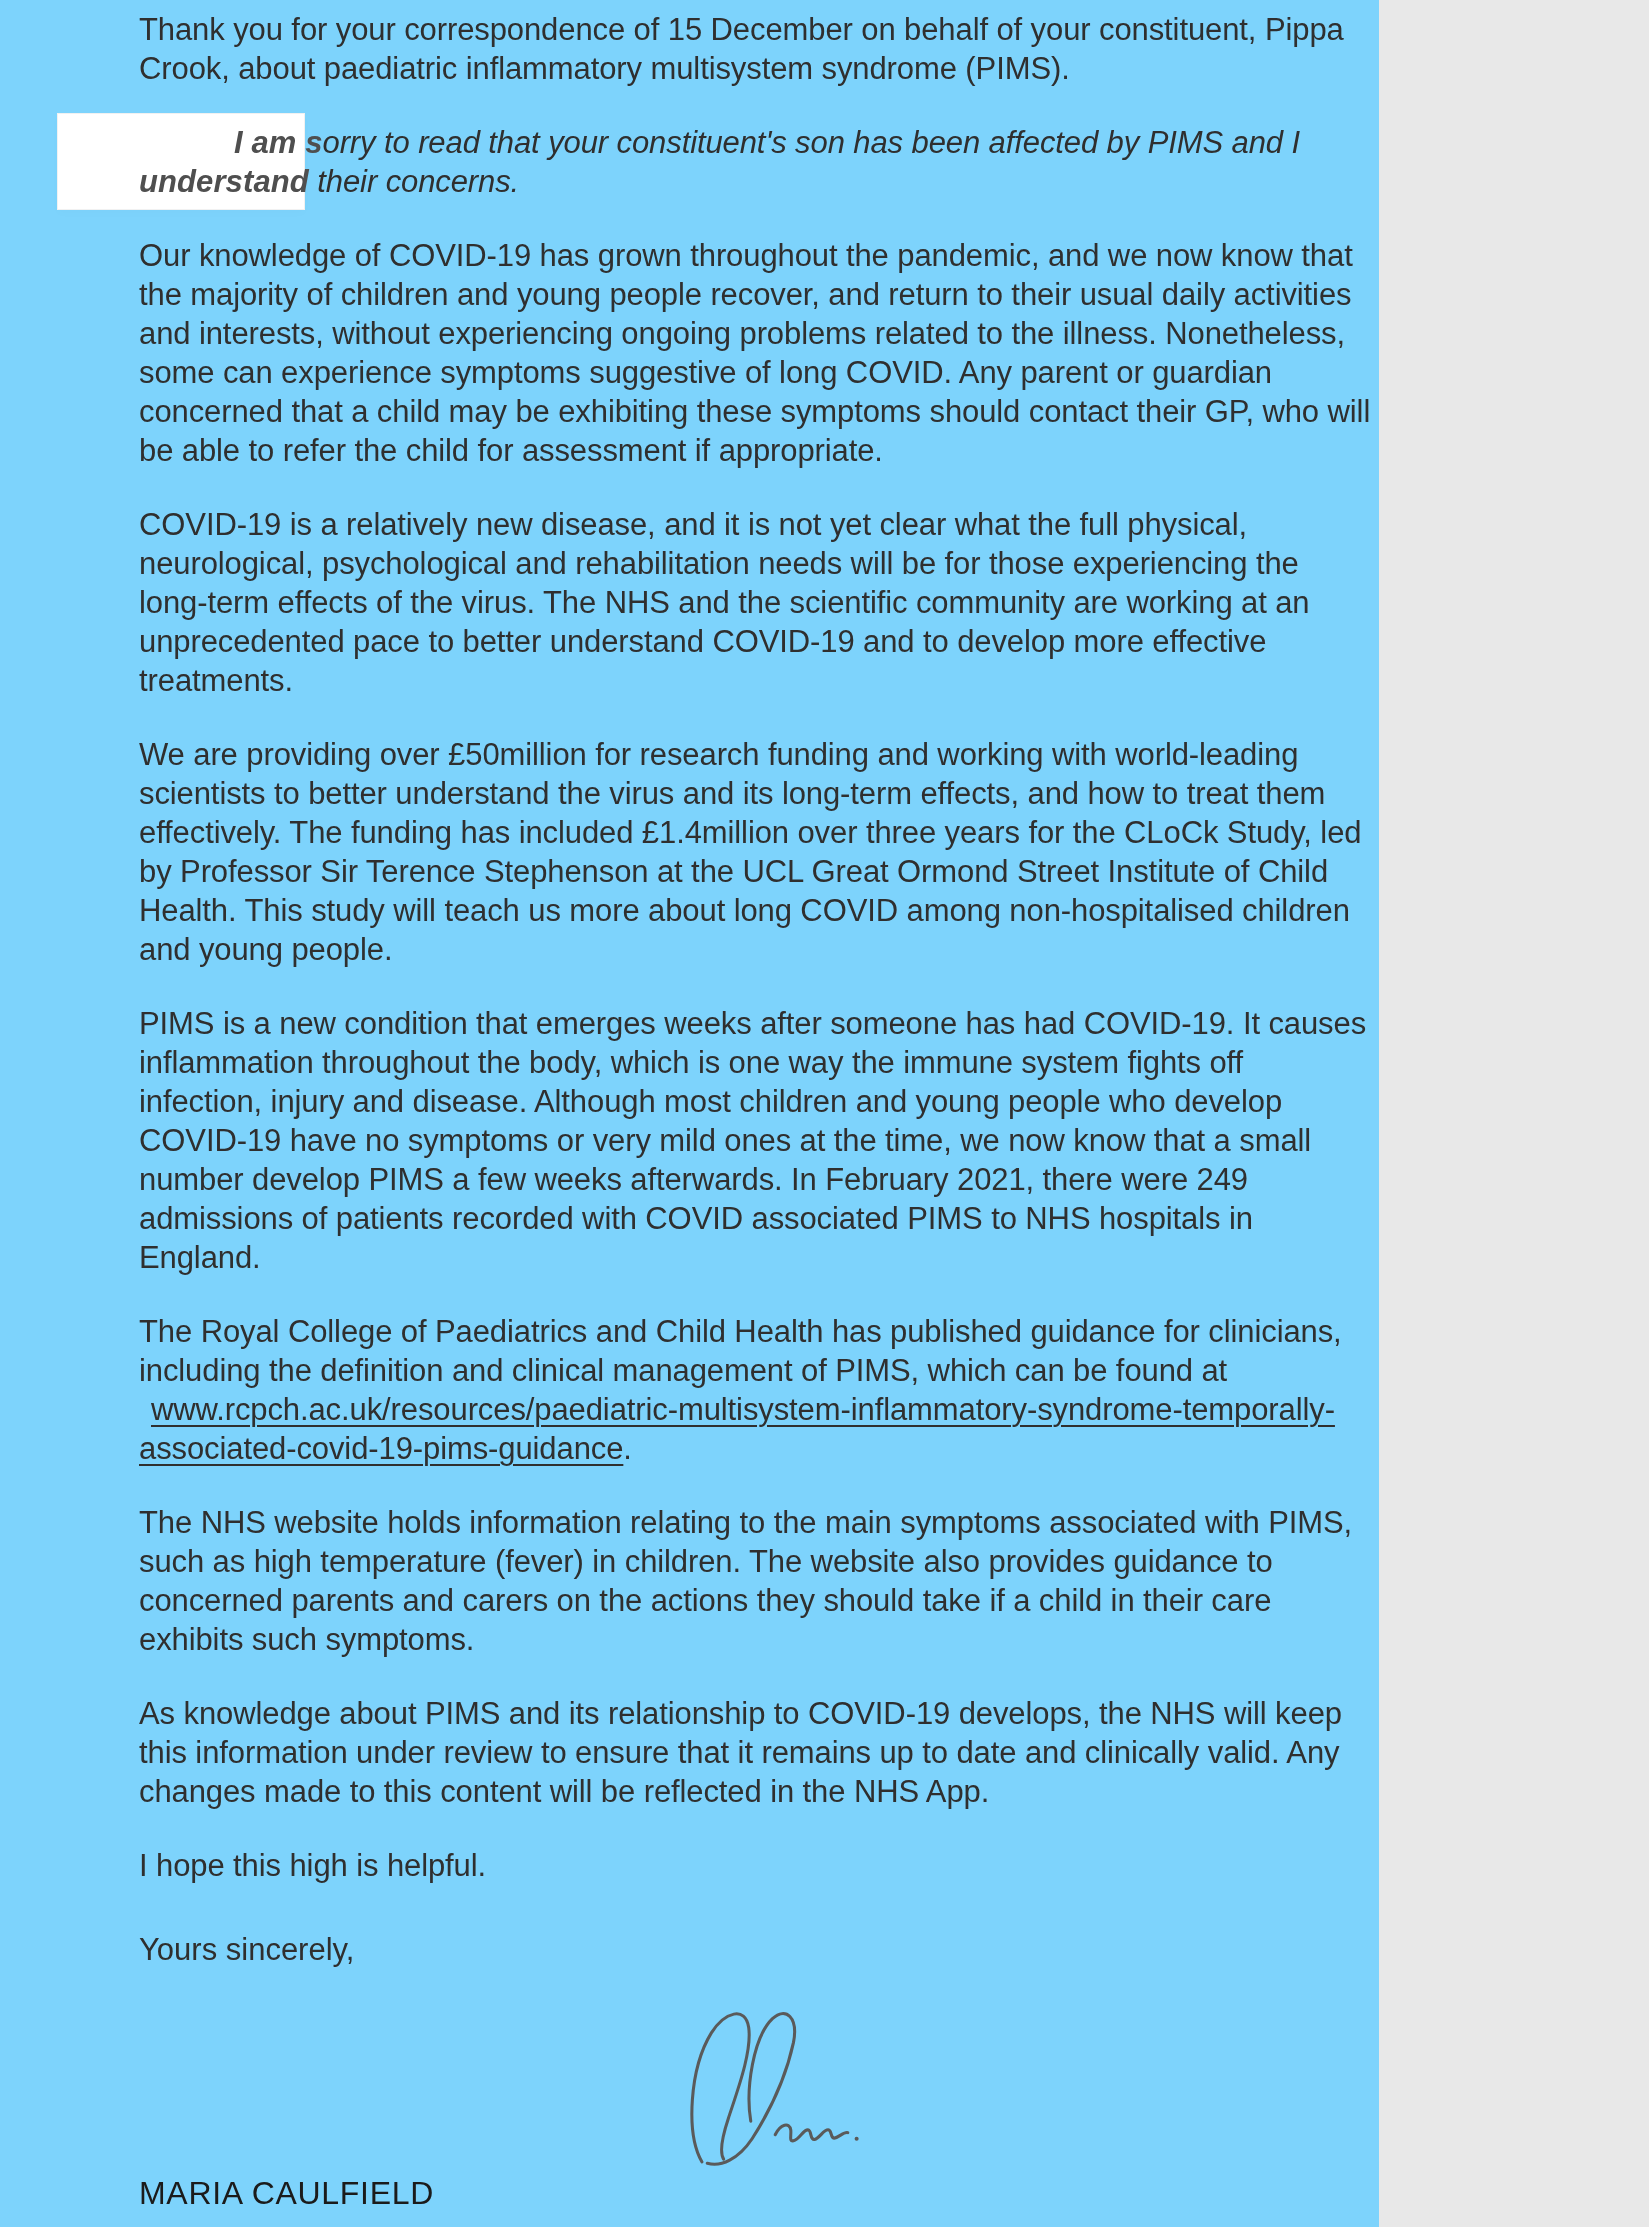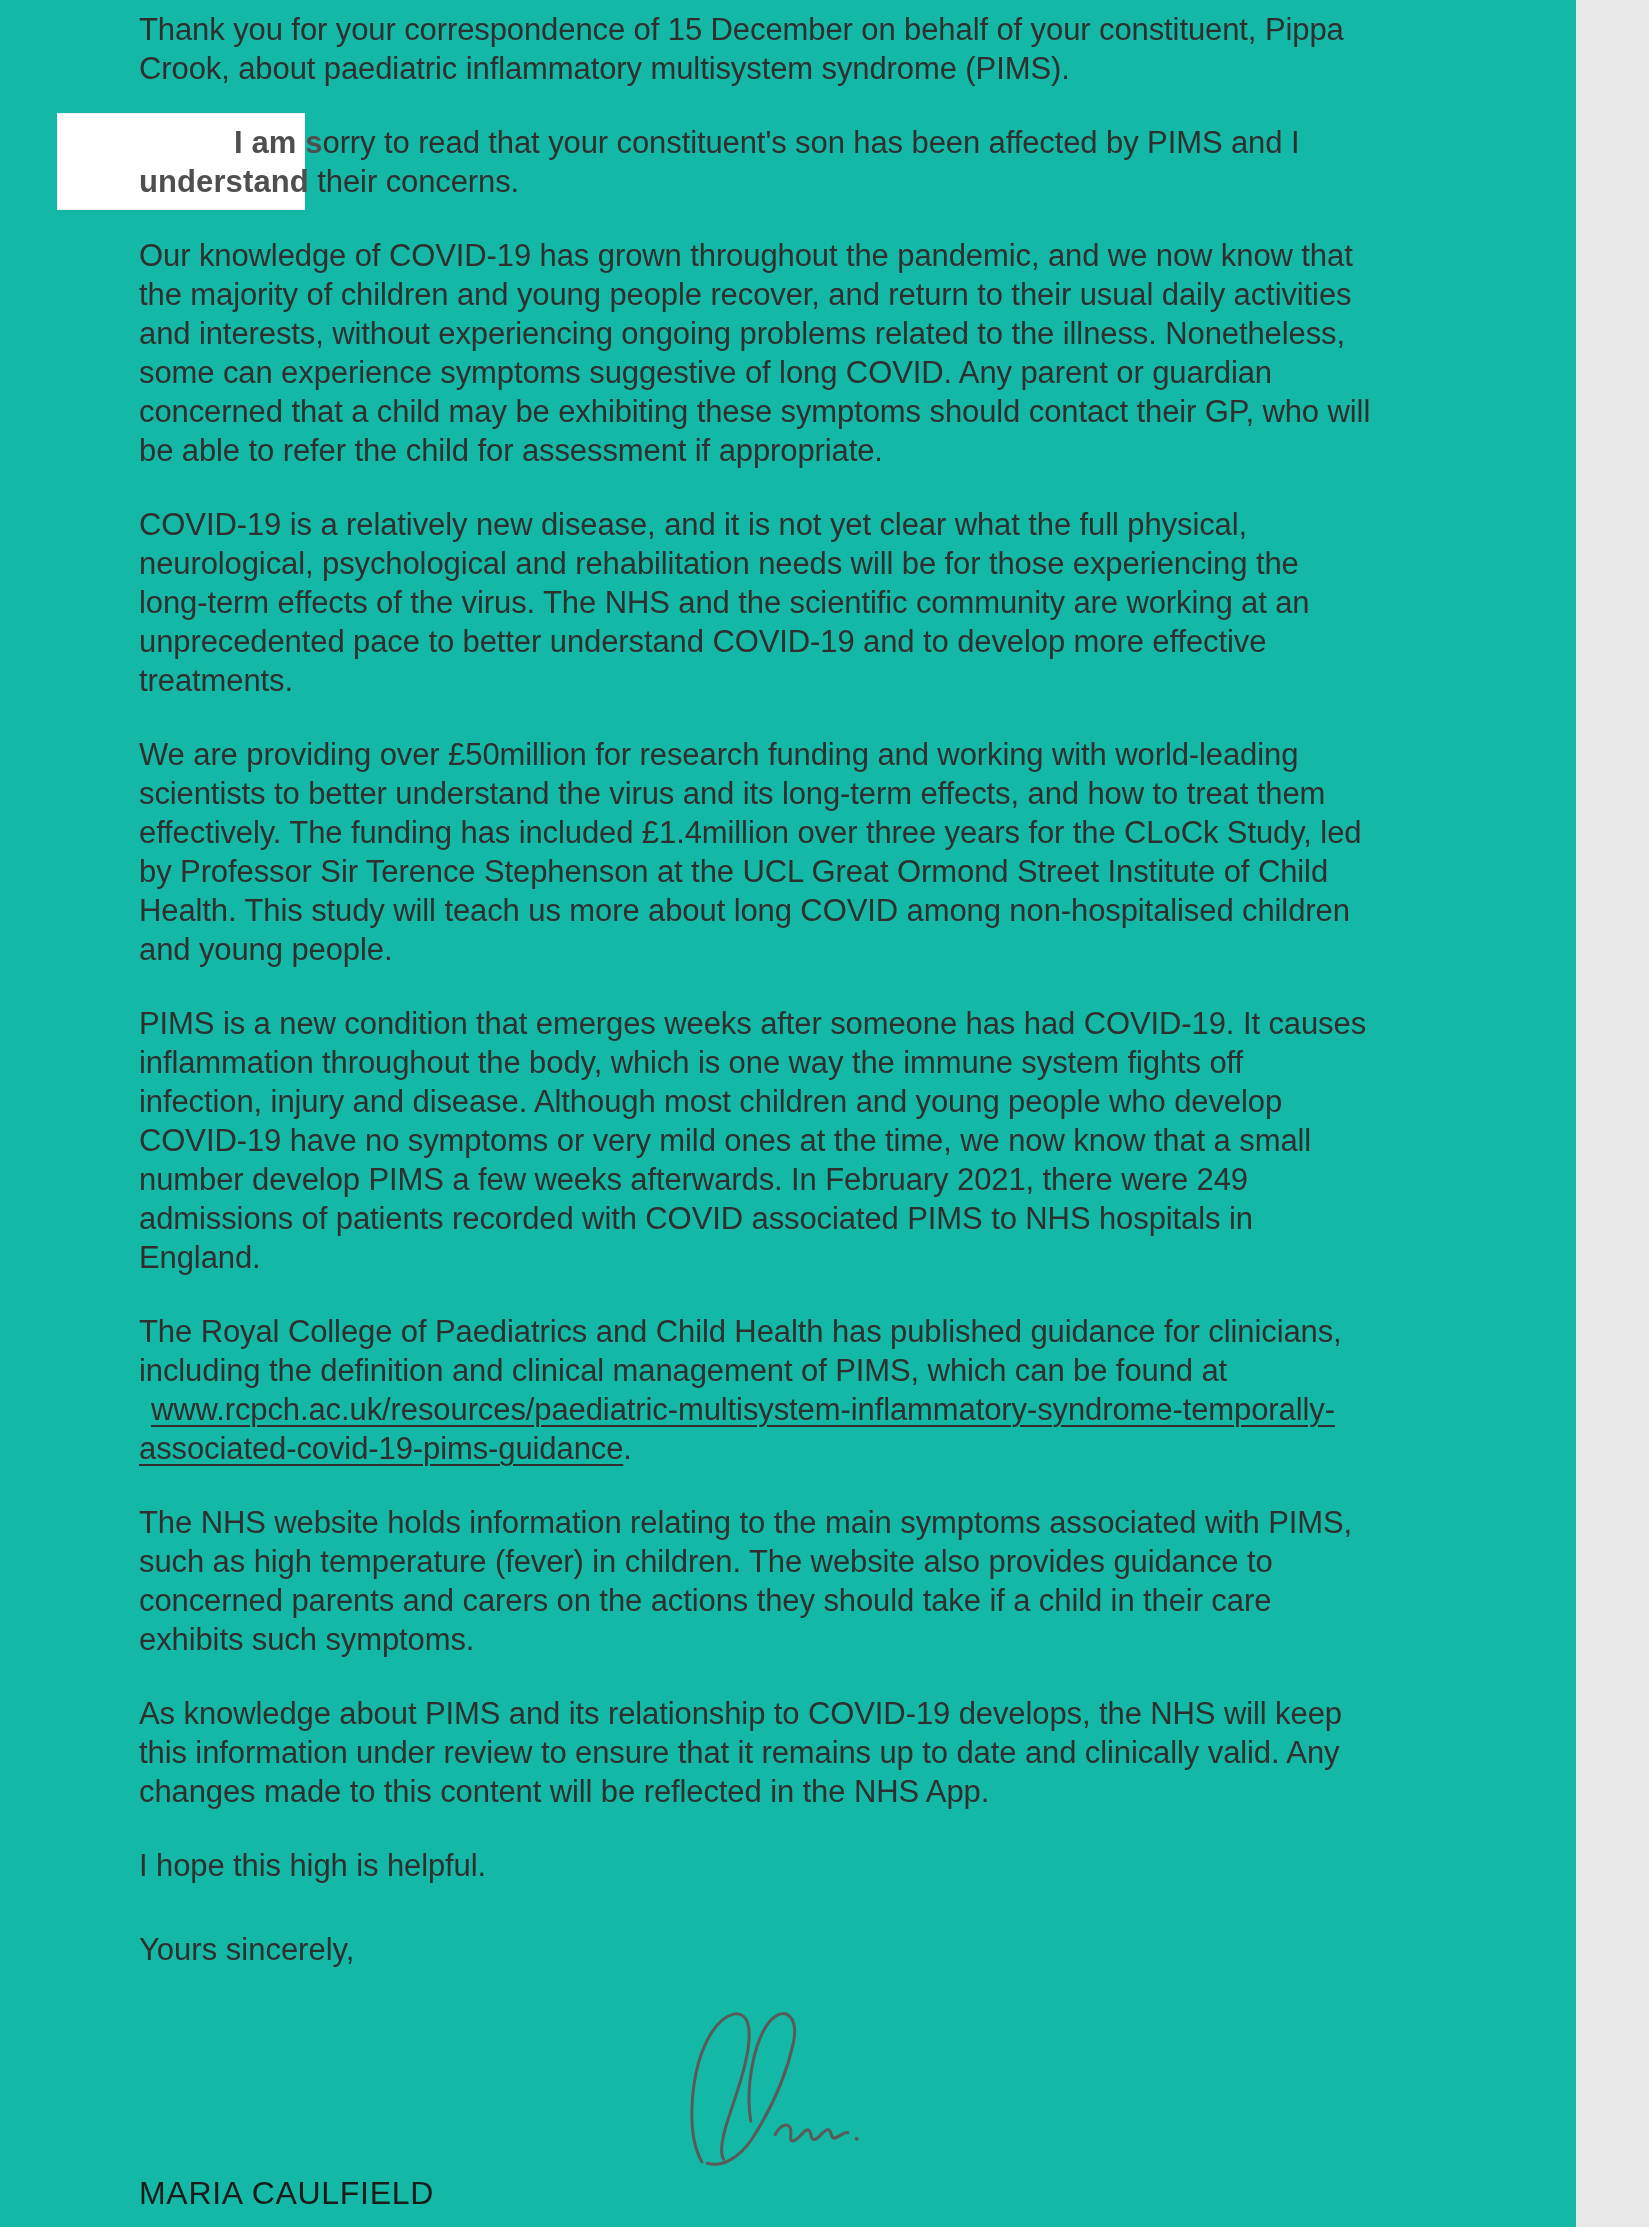--- a/index.html
+++ b/index.html
@@ -1,39 +1,39 @@
 <!DOCTYPE html>
 <html style="font-size:11px"><head>
 <meta charset="utf-8">
 <style>
   html,body{margin:0;padding:0;background:#e8e8e8;}
   .page{
     position:relative;
-    width:1576px;height:2227px;
-    background:#14b8a6;
+    width:1379px;height:2227px;
+    background:#7dd3fc;
     overflow:hidden;
     font-family:"Liberation Sans","DejaVu Sans",sans-serif;
     color:#2f2f2f;
   }
   .body-text{
     position:absolute;
     left:139px; top:9.5px;
     width:1440px;
     font-size:31px;
     line-height:39px;
     letter-spacing:-0.1px;
   }
   .para{
     margin:0 0 35px 0;
     white-space:pre-line;
     color:#2f2f2f;
   }
   .scan{ filter:blur(0.5px); }
   .pre{ white-space:pre-line; }
-  .indent{ text-indent:95px; }
+  .indent{ text-indent:95px;font-style:italic; }
   .patched{
     color:#4f4f4f;
     filter:none;
     white-space:pre-line;
     font-weight:bold;
     letter-spacing:0.1px;
   }
   .patch-box{
     position:absolute;
     left:57px; top:113px;

